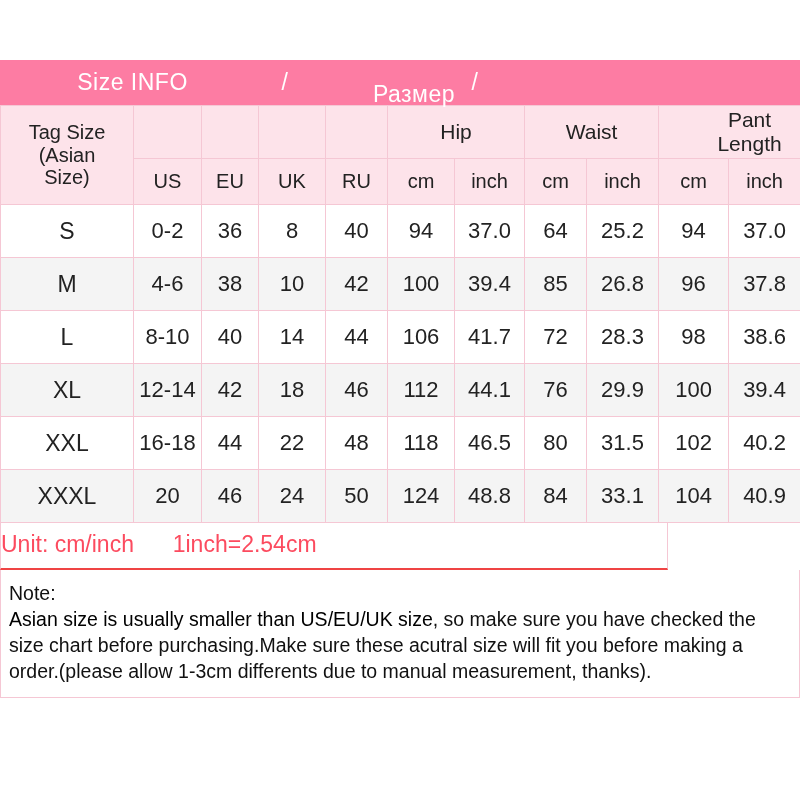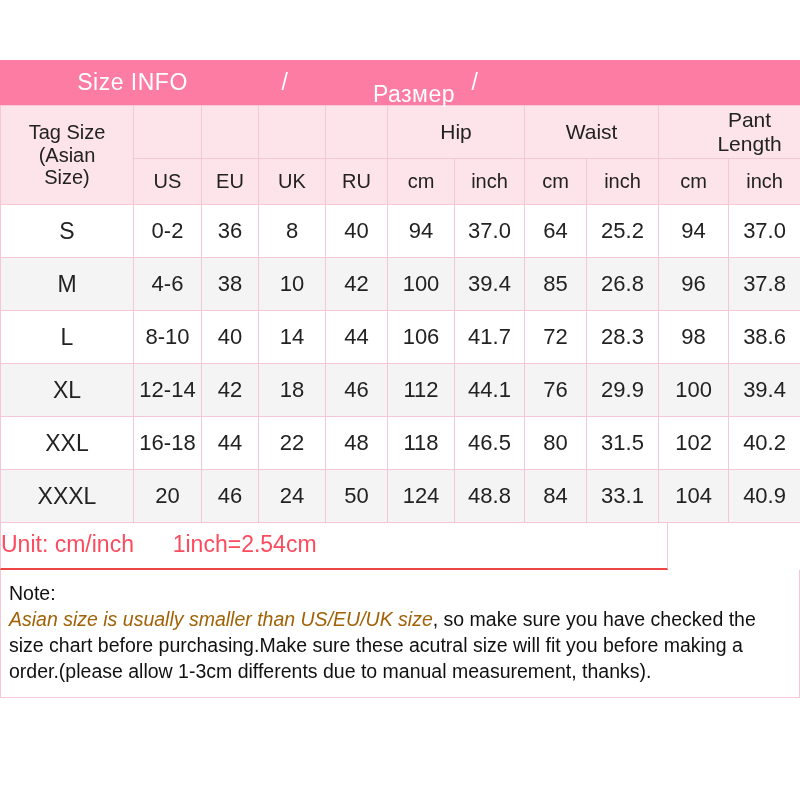--- a/index.html
+++ b/index.html
@@ -121,21 +121,21 @@
     box-sizing: border-box;
     border-left: 1px solid #f5c7d4;
     border-right: 1px solid #f5c7d4;
     border-bottom: 1px solid #f5c7d4;
     background: #ffffff;
     padding: 10px 8px 12px 8px;
     font-size: 19.5px;
     line-height: 1.34;
     color: #111111;
   }
-  .note-block .red { color: #a16207; font-style: italic; }
+  .note-block .red { color: #000000; }
 </style>
 </head>
 <body>
 
 <div class="page">
   <div class="chart-wrap">
 
     <div class="title-bar">
       <span class="t-main">Size INFO</span>
       <span class="t-sep">/</span>

